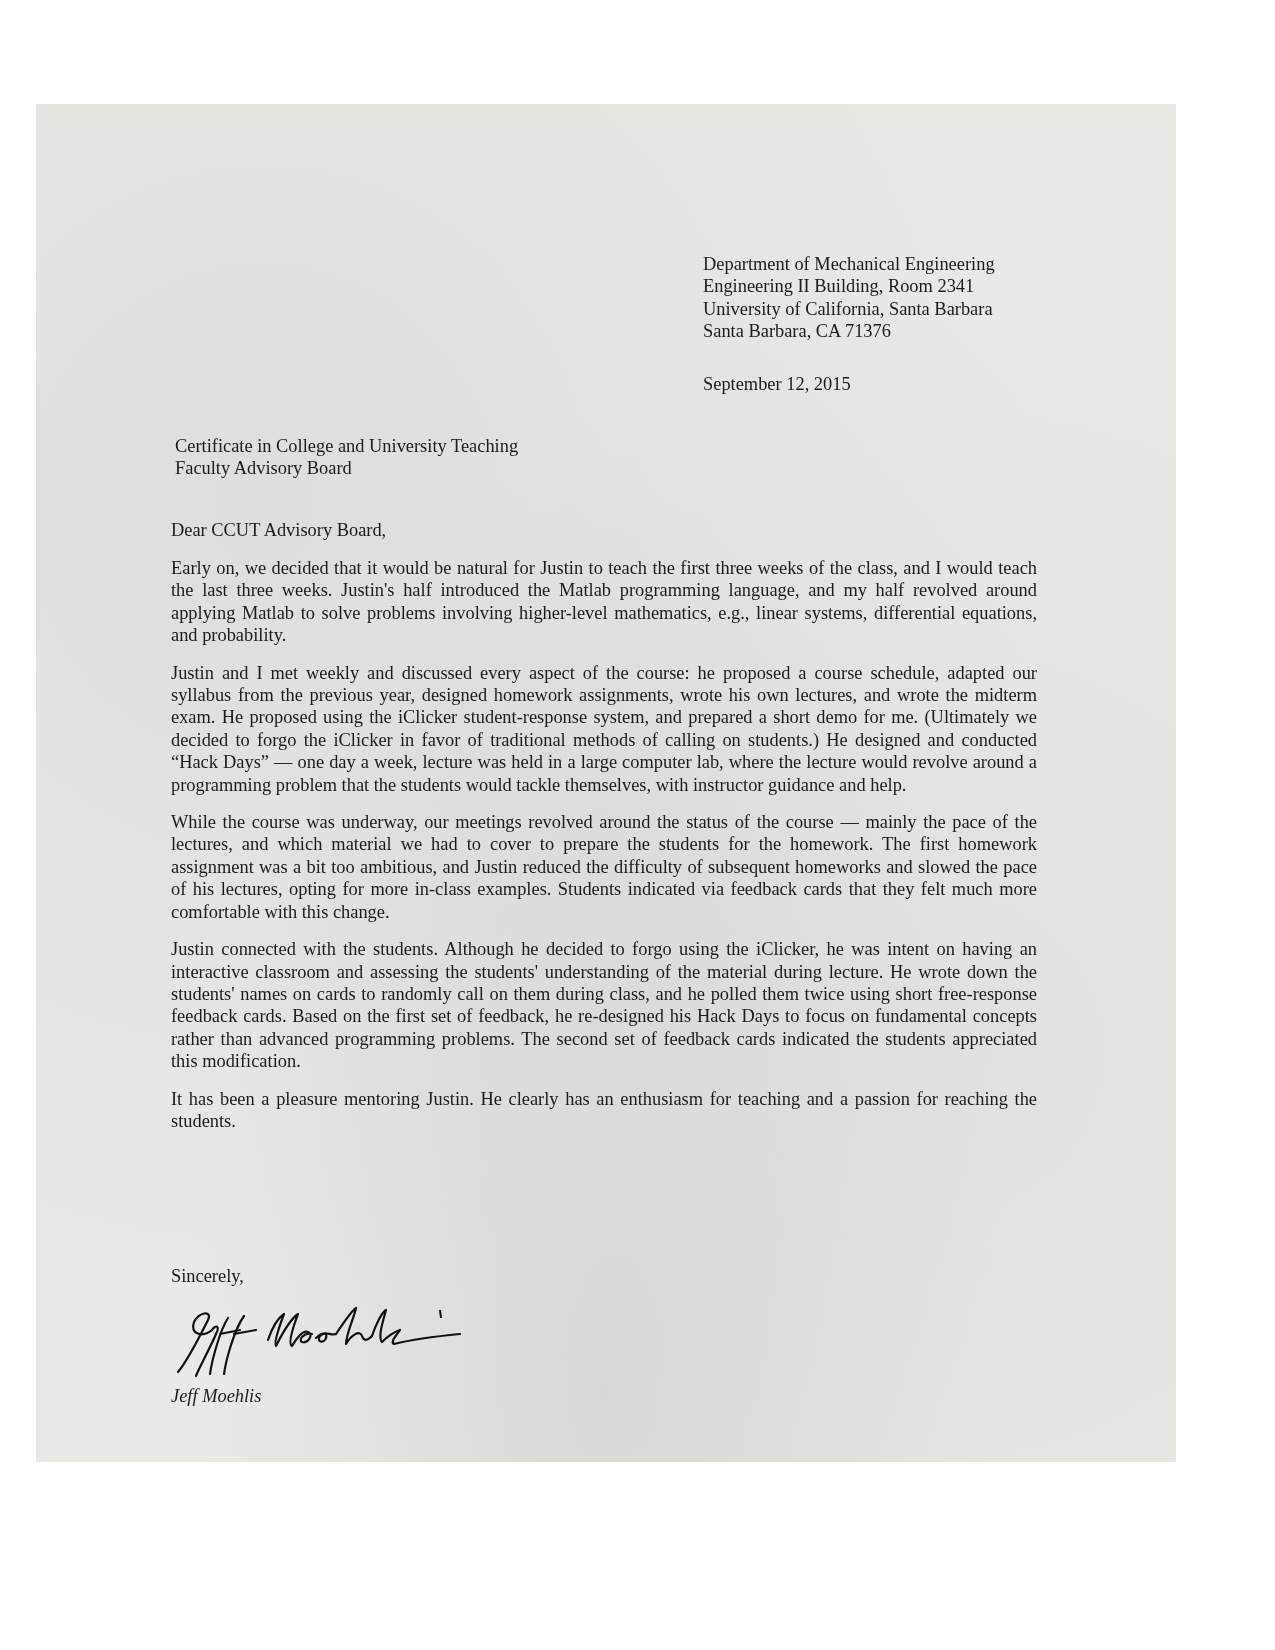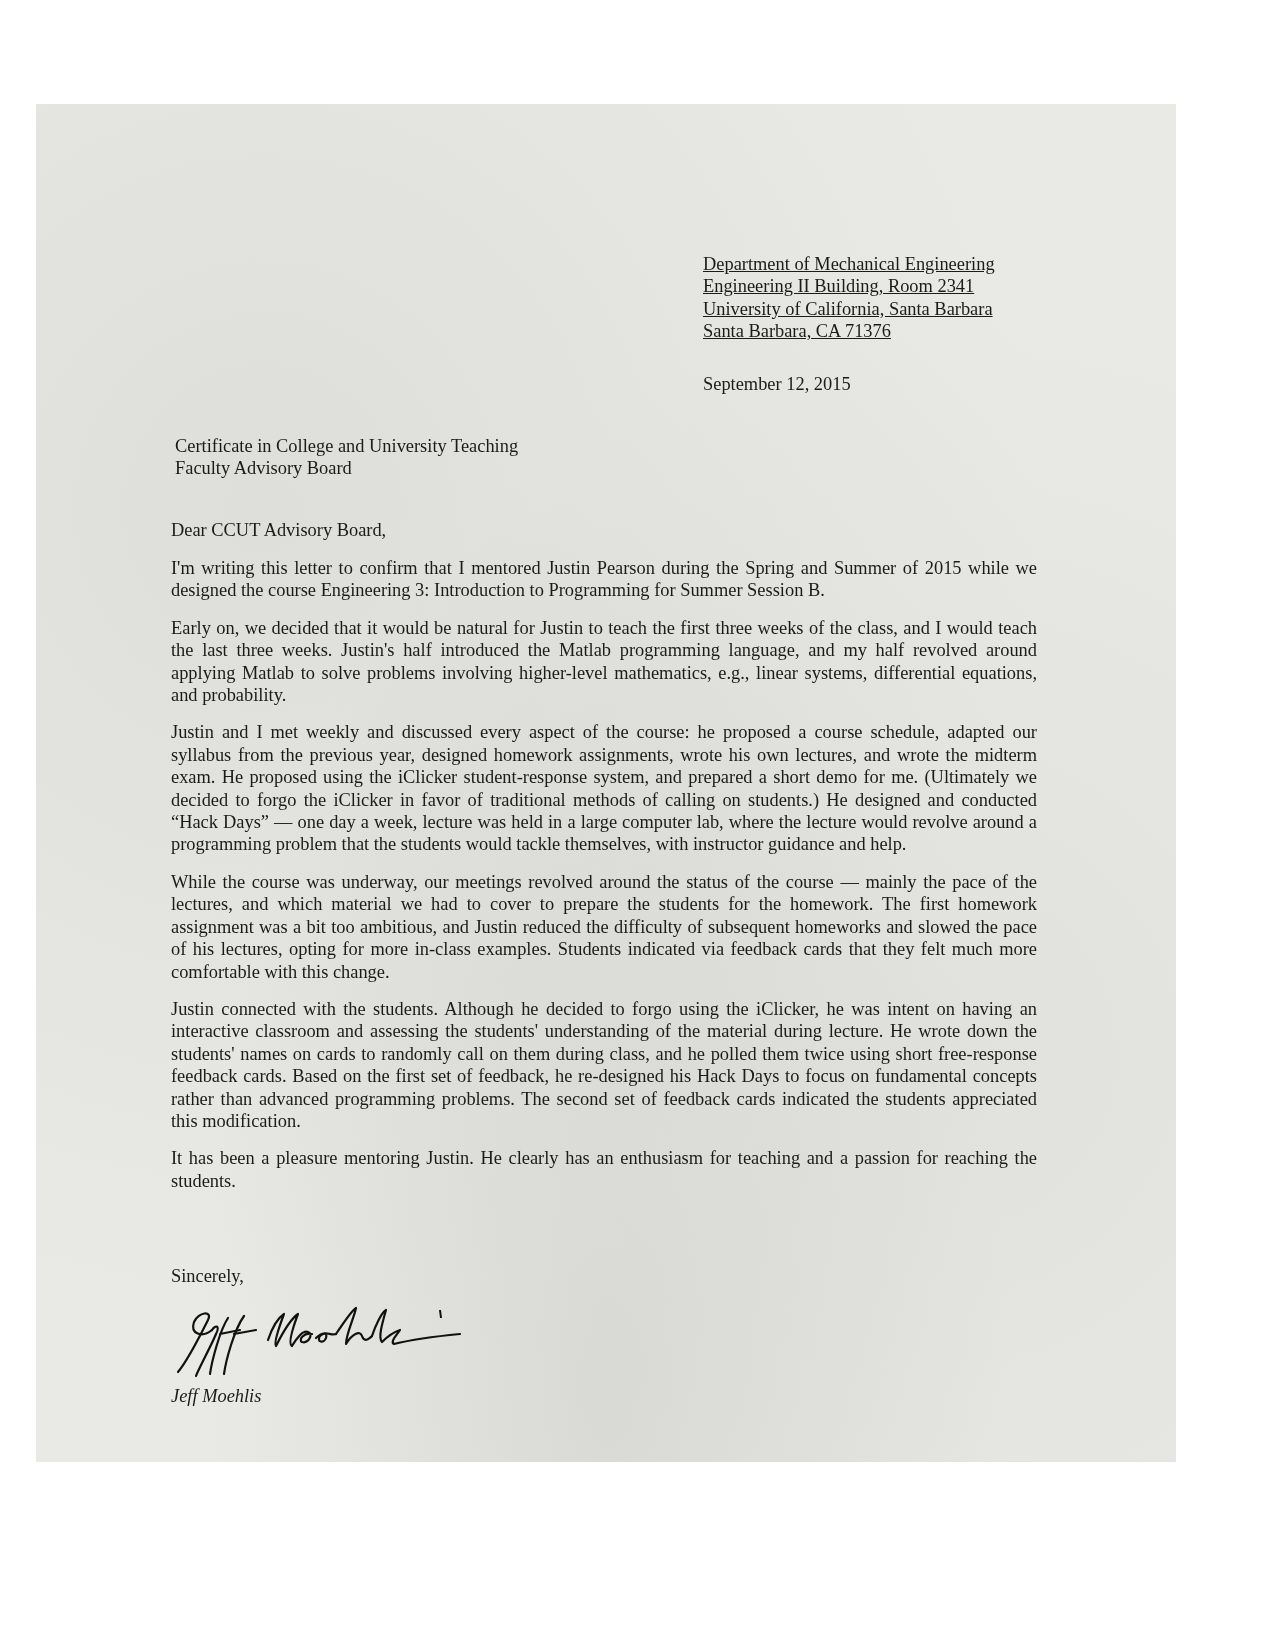--- a/index.html
+++ b/index.html
@@ -11,21 +11,21 @@
     }
     .paper {
       position: absolute; left: 36px; top: 104px; width: 1140px; height: 1358px;
       background:
         radial-gradient(ellipse at 20% 30%, rgba(200,200,195,0.35), transparent 60%),
         radial-gradient(ellipse at 80% 70%, rgba(205,205,200,0.3), transparent 55%),
         radial-gradient(ellipse at 50% 95%, rgba(190,190,185,0.35), transparent 50%),
         #e9e9e6;
     }
     .text { font-family: "Liberation Serif", "DejaVu Serif", serif; font-size: 18.4px; line-height: 22.4px; color: #1b1b1b; }
-    .address { position: absolute; left: 703px; top: 253px; text-decoration: underline; }
+    .address { position: absolute; left: 703px; top: 253px; }
     .date { position: absolute; left: 703px; top: 373px; }
     .recipient { position: absolute; left: 175px; top: 435px; }
     .salutation { position: absolute; left: 171px; top: 519px; }
     .body { position: absolute; left: 171px; top: 557px; width: 866px; text-align: justify; }
     .body p { margin: 0 0 15px 0; }
     .closing { position: absolute; left: 171px; top: 1265px; }
     .signature { position: absolute; left: 168px; top: 1300px; width: 300px; height: 80px; }
     .signer { position: absolute; left: 171px; top: 1385px; font-style: italic; }
     .line { display: block; white-space: nowrap; }
   </style>
@@ -44,21 +44,20 @@
 <div class="text date">September 12, 2015</div>
 
 <div class="text recipient">
   <span class="line">Certificate in College and University Teaching</span>
   <span class="line">Faculty Advisory Board</span>
 </div>
 
 <div class="text salutation">Dear CCUT Advisory Board,</div>
 
 <div class="text body">
-  <p>I'm writing this letter to confirm that I mentored Justin Pearson during the Spring and Summer of 2015 while we designed the course Engineering 3: Introduction to Programming for Summer Session B.</p>
   <p>Early on, we decided that it would be natural for Justin to teach the first three weeks of the class, and I would teach the last three weeks. Justin's half introduced the Matlab programming language, and my half revolved around applying Matlab to solve problems involving higher-level mathematics, e.g., linear systems, differential equations, and probability.</p>
   <p>Justin and I met weekly and discussed every aspect of the course: he proposed a course schedule, adapted our syllabus from the previous year, designed homework assignments, wrote his own lectures, and wrote the midterm exam. He proposed using the iClicker student-response system, and prepared a short demo for me. (Ultimately we decided to forgo the iClicker in favor of traditional methods of calling on students.) He designed and conducted “Hack Days” — one day a week, lecture was held in a large computer lab, where the lecture would revolve around a programming problem that the students would tackle themselves, with instructor guidance and help.</p>
   <p>While the course was underway, our meetings revolved around the status of the course — mainly the pace of the lectures, and which material we had to cover to prepare the students for the homework. The first homework assignment was a bit too ambitious, and Justin reduced the difficulty of subsequent homeworks and slowed the pace of his lectures, opting for more in-class examples. Students indicated via feedback cards that they felt much more comfortable with this change.</p>
   <p>Justin connected with the students. Although he decided to forgo using the iClicker, he was intent on having an interactive classroom and assessing the students' understanding of the material during lecture. He wrote down the students' names on cards to randomly call on them during class, and he polled them twice using short free-response feedback cards. Based on the first set of feedback, he re-designed his Hack Days to focus on fundamental concepts rather than advanced programming problems. The second set of feedback cards indicated the students appreciated this modification.</p>
   <p>It has been a pleasure mentoring Justin. He clearly has an enthusiasm for teaching and a passion for reaching the students.</p>
 </div>
 
 <div class="text closing">Sincerely,</div>
 
 <svg class="signature" viewBox="0 0 300 80">

